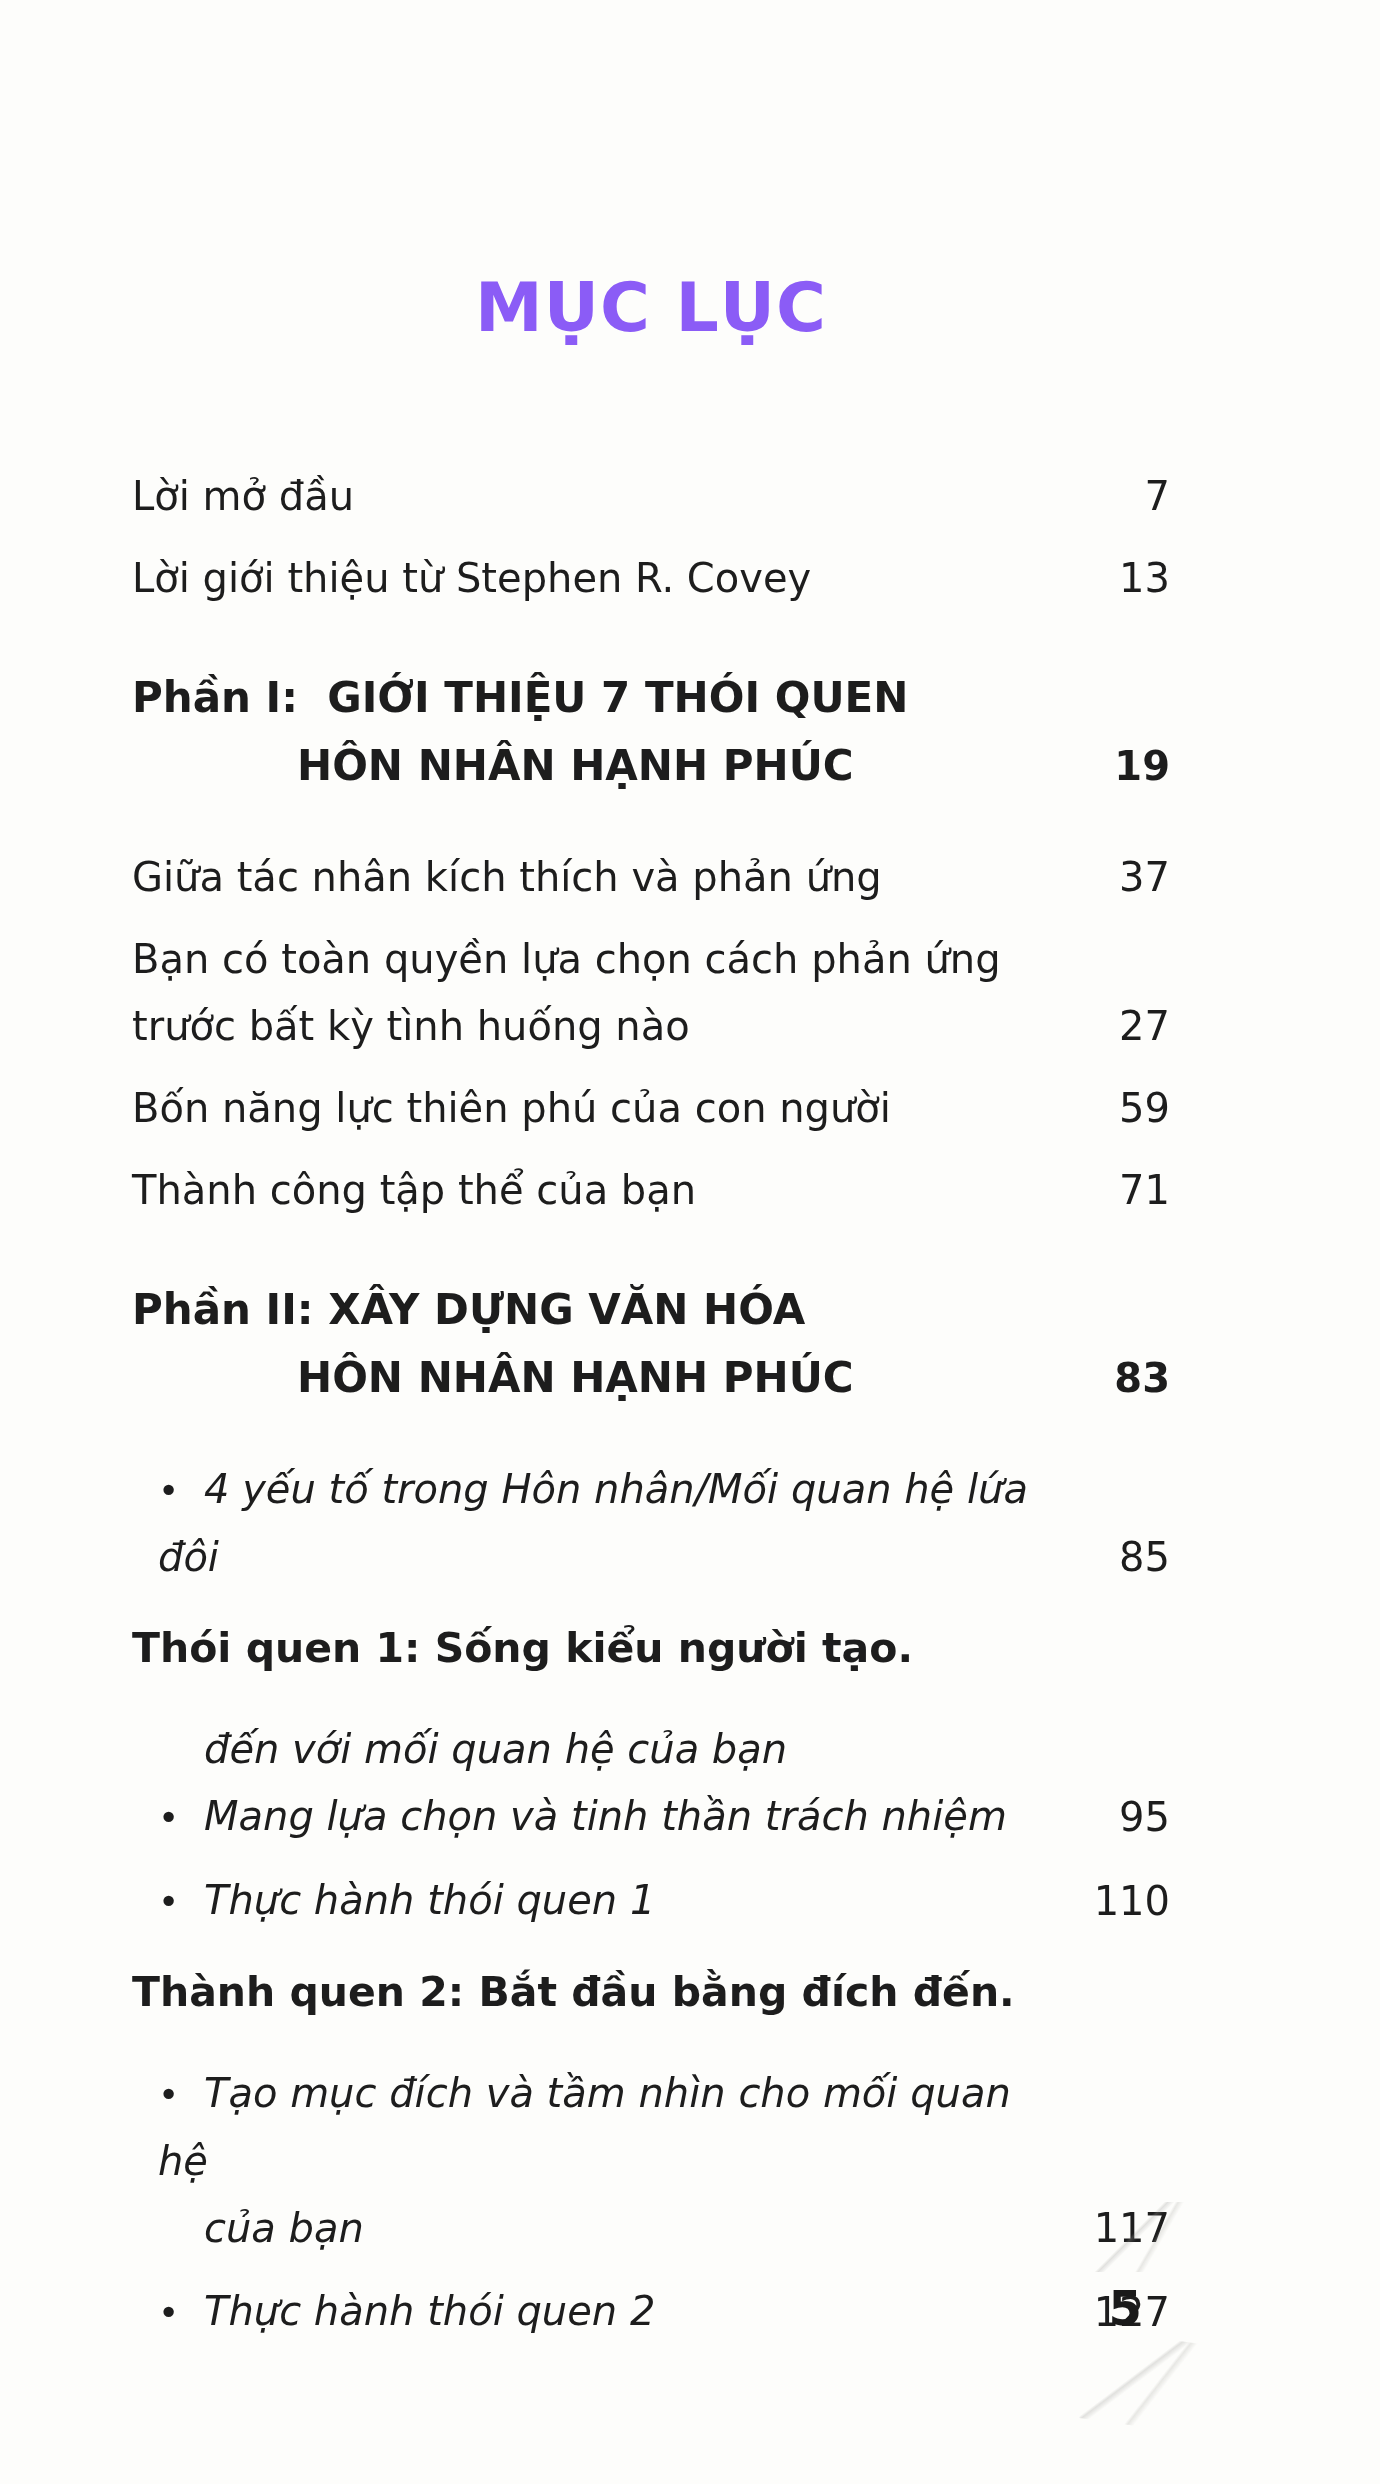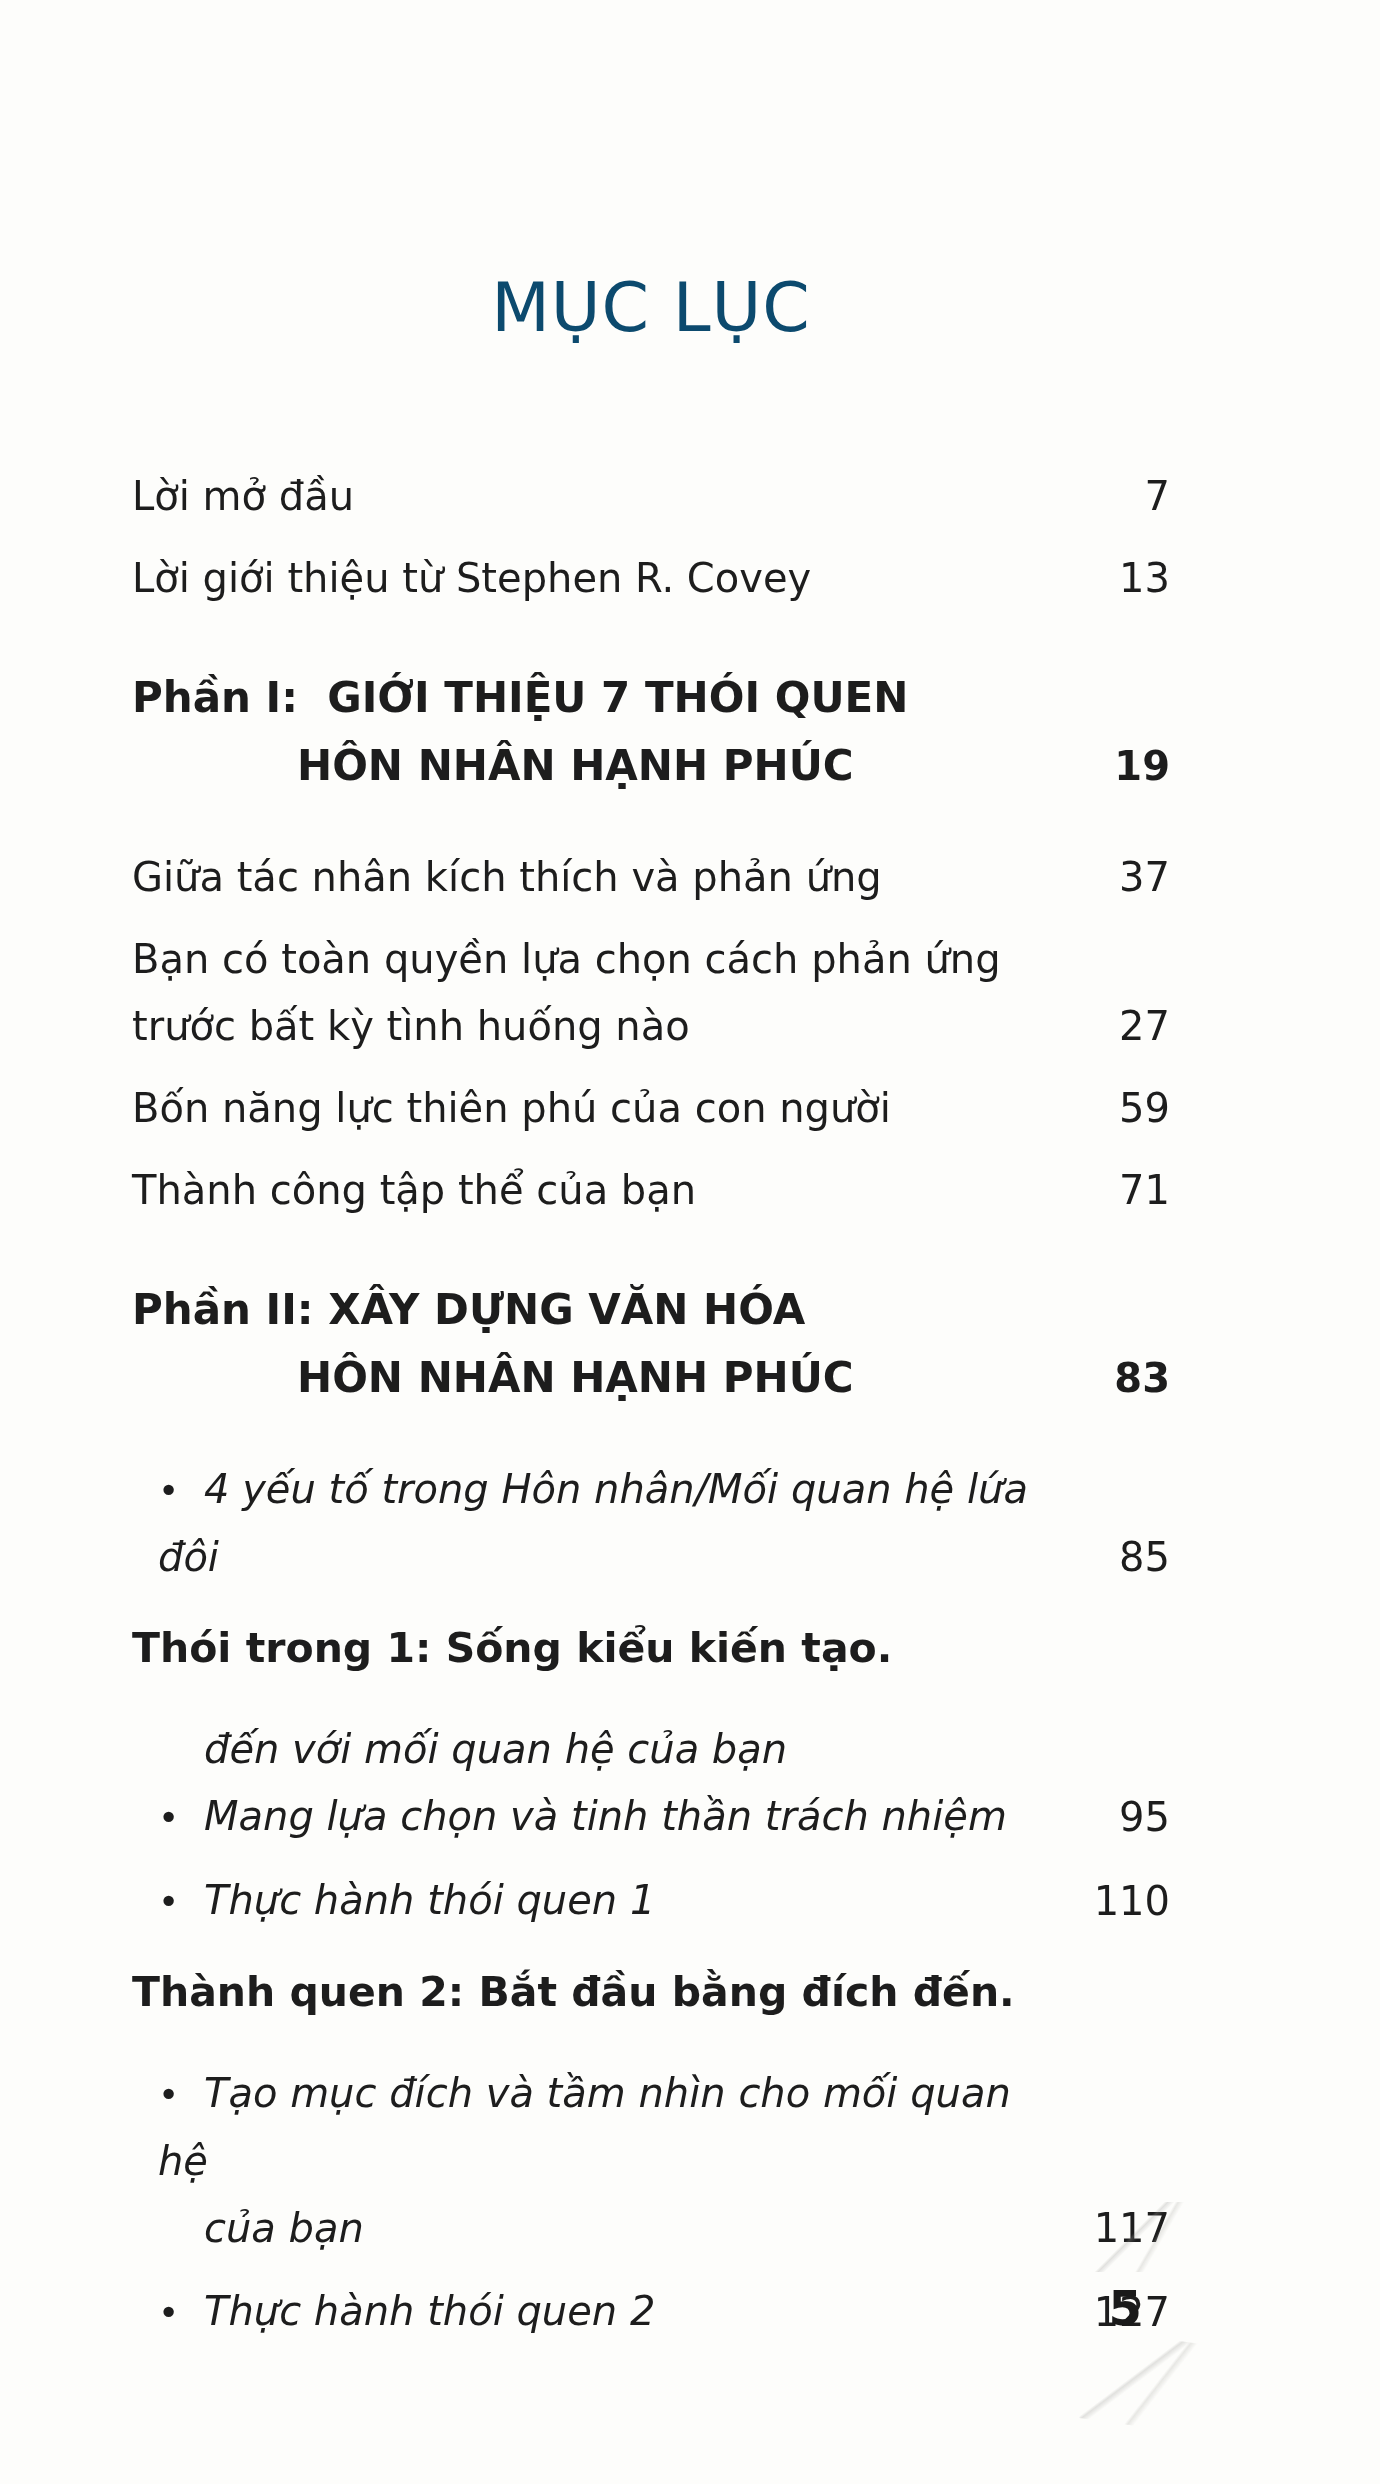--- a/index.html
+++ b/index.html
@@ -17,24 +17,24 @@
     margin: 0 auto;
     background: #fdfdfb;
     box-sizing: border-box;
     padding: 268px 210px 0 132px;
     color: #1d1d1d;
     overflow: hidden;
   }
   .title {
     text-align: center;
     font-size: 68px;
-    font-weight: 400;
+    font-weight: 700;
     letter-spacing: 1px;
     margin: 0 0 116px 0;
-    color: #0c4a6e;
+    color: #8b5cf6;
   }
   .toc-row {
     display: flex;
     align-items: flex-end;
   }
   .toc-text {
     font-size: 40px;
     line-height: 67px;
     flex: 1;
   }
@@ -154,21 +154,21 @@
         <div class="toc-page">83</div>
       </div>
       <div class="toc-row style-bullet">
         <div class="toc-text">
           <div class="toc-line"><span class="dot">•</span><span>4 yếu tố trong Hôn nhân/Mối quan hệ lứa đôi</span></div>
         </div>
         <div class="toc-page">85</div>
       </div>
       <div class="toc-row style-habit">
         <div class="toc-text">
-          <div class="toc-line"><span>Thói trong 1: Sống kiểu kiến tạo.</span></div>
+          <div class="toc-line"><span>Thói quen 1: Sống kiểu người tạo.</span></div>
         </div>
         <div class="toc-page"></div>
       </div>
       <div class="toc-row style-bullet">
         <div class="toc-text">
           <div class="toc-line hang"><span>đến với mối quan hệ của bạn</span></div>
           <div class="toc-line"><span class="dot">•</span><span>Mang lựa chọn và tinh thần trách nhiệm</span></div>
         </div>
         <div class="toc-page">95</div>
       </div>

